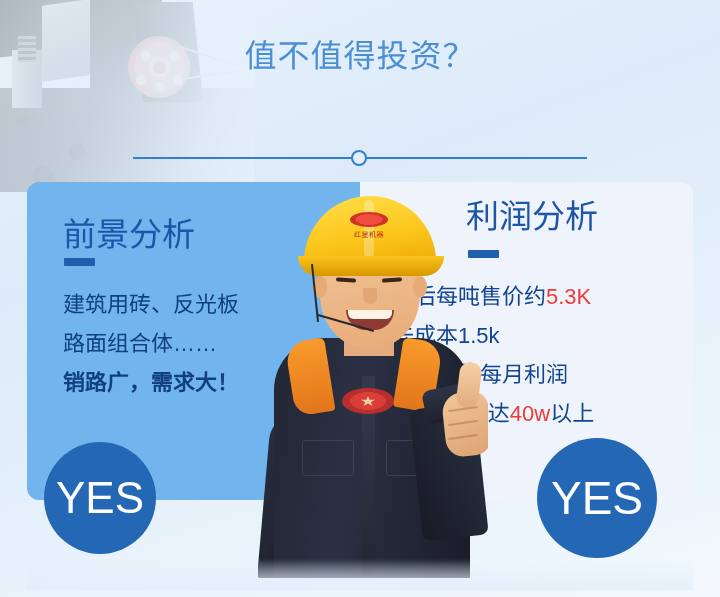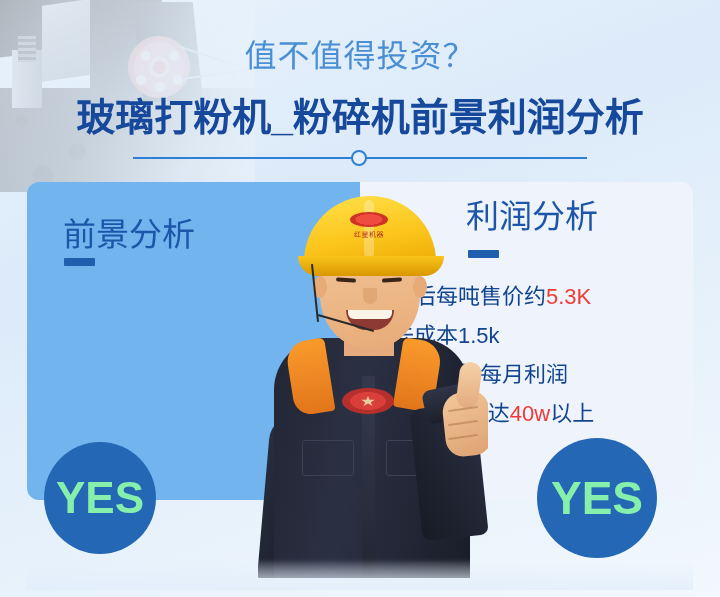--- a/index.html
+++ b/index.html
@@ -242,22 +242,22 @@
   .hl { color: #ef3b36; }
 
   
   .yes-badge {
     position: absolute;
     border-radius: 50%;
     background: #2467b5;
     display: flex;
     align-items: center;
     justify-content: center;
-    color: #86efac;
-    font-weight: bold;
+    color: #ffffff;
+    font-weight: normal;
     letter-spacing: 0px;
   }
   .yes-left {
     left: 44px; top: 442px;
     width: 112px; height: 112px;
     font-size: 44px;
   }
   .yes-right {
     left: 537px; top: 438px;
     width: 120px; height: 120px;
@@ -541,30 +541,34 @@
       <div class="fw-hole" style="left:24px;top:43px;"></div>
       <div class="fw-hole" style="left:42px;top:36px;"></div>
     </div>
     <div class="belt"></div>
     <div class="belt2"></div>
     <div class="haze"></div>
   </div>
 
   <div class="header">
     <div class="subtitle">值不值得投资？</div>
-    <div class="main-title">玻璃打粉机_粉碎机前景利润分析</div>
     <div class="divider"></div>
     <div class="divider-dot"></div>
   </div>
 
   <div class="card">
 
     <div class="panel-left">
       <div class="panel-heading">前景分析</div>
       <div class="heading-bar"></div>
+      <div class="body-lines">
+        <div class="body-line">建筑用砖、反光板</div>
+        <div class="body-line">路面组合体……</div>
+        <div class="body-line strong">销路广，需求大！</div>
+      </div>
     </div>
 
     <div class="panel-right">
       <div class="panel-heading">利润分析</div>
       <div class="heading-bar"></div>
       <div class="body-lines">
         <div class="body-line">
           <span>粉碎后每吨售价约</span><span class="hl">5.3K</span>
         </div>
         <div class="body-line">

